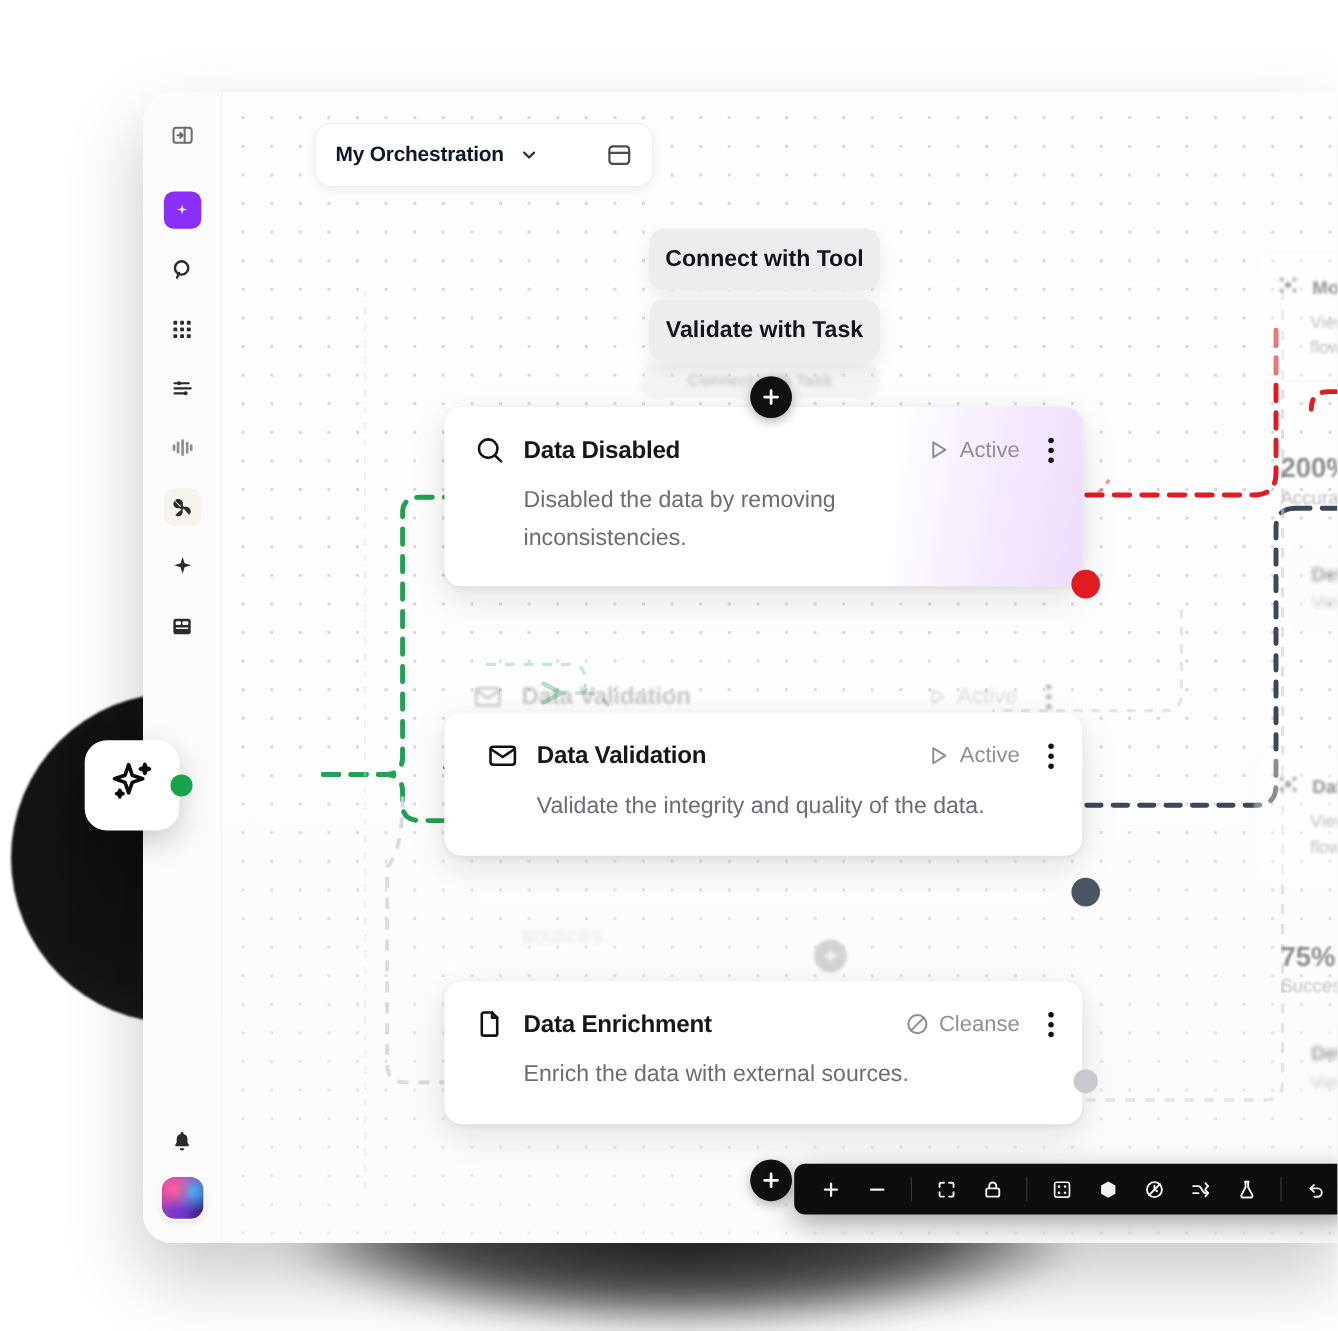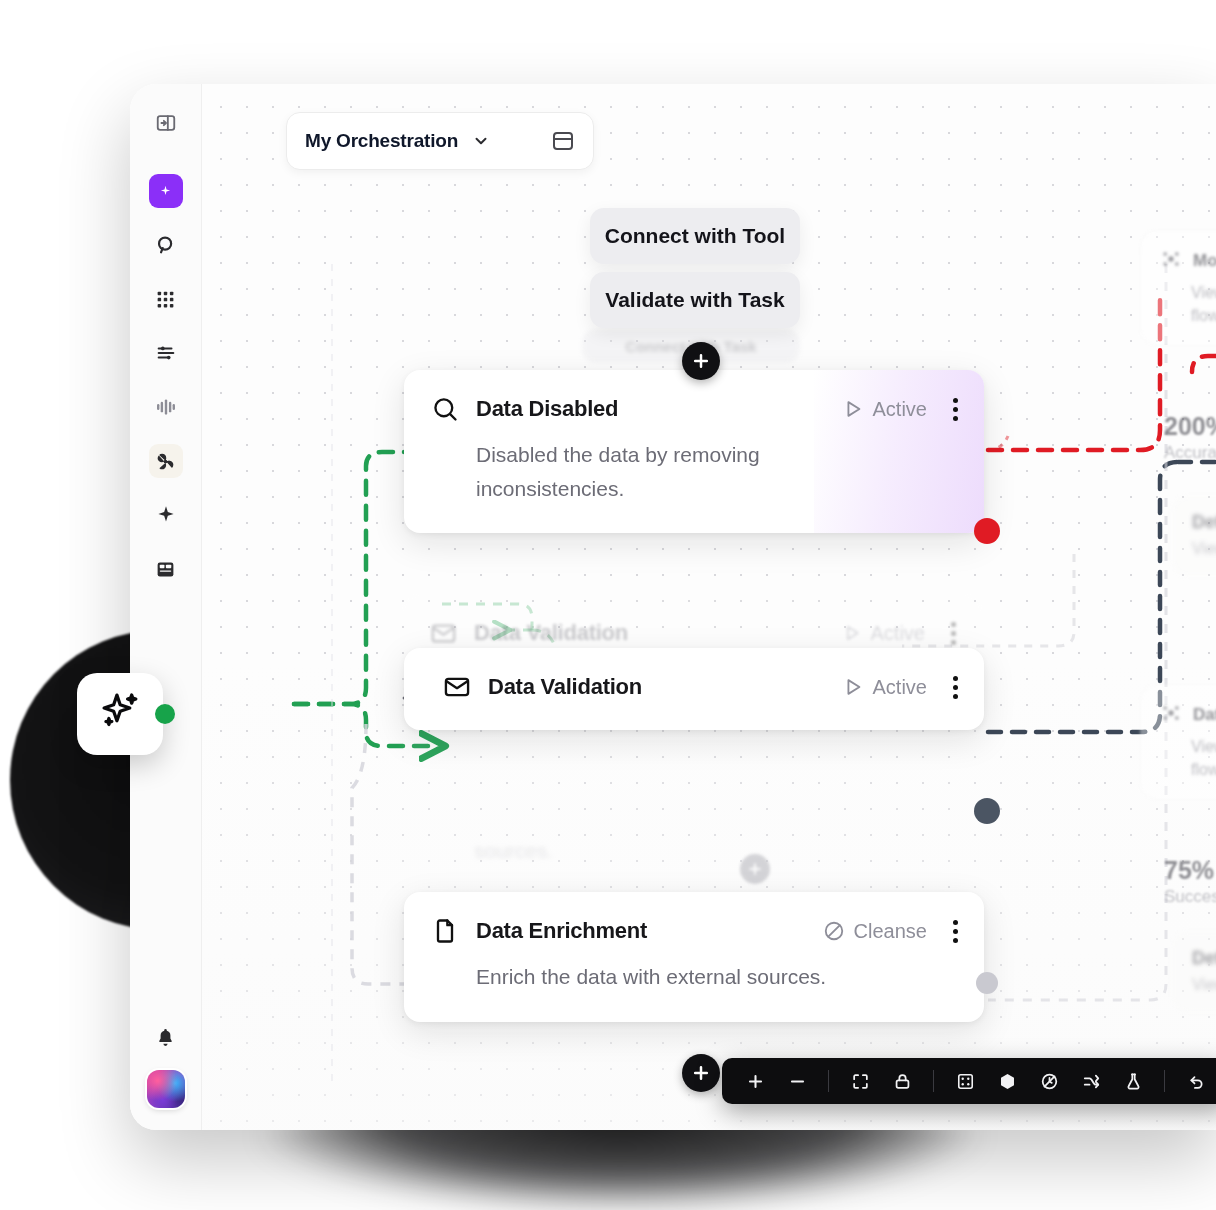--- a/index.html
+++ b/index.html
@@ -387,20 +387,21 @@
                 </svg>
             </span>
             <span>Active</span>
           </span>
           <span class="kebab">
               <i></i>
               <i></i>
               <i></i>
             </span>
         </div>
+        <div class="card-desc">Validate the integrity and quality of the data.</div>
       </div>
       <div style="position:absolute;left:772px;top:714px;width:26px;height:26px;border-radius:50%;background:#4b5563;z-index:25;"></div>
 
       <div class="plus plus-ghost" style="left:538px; top:770px; width:30px; height:30px;">
         <svg width="16" height="16" viewBox="0 0 24 24" fill="none" stroke="#fff" stroke-width="3" stroke-linecap="round">
             <path d="M12 5v14M5 12h14"></path>
           </svg>
       </div>
 
       <div class="card" style="left:202px; top:808px;">

